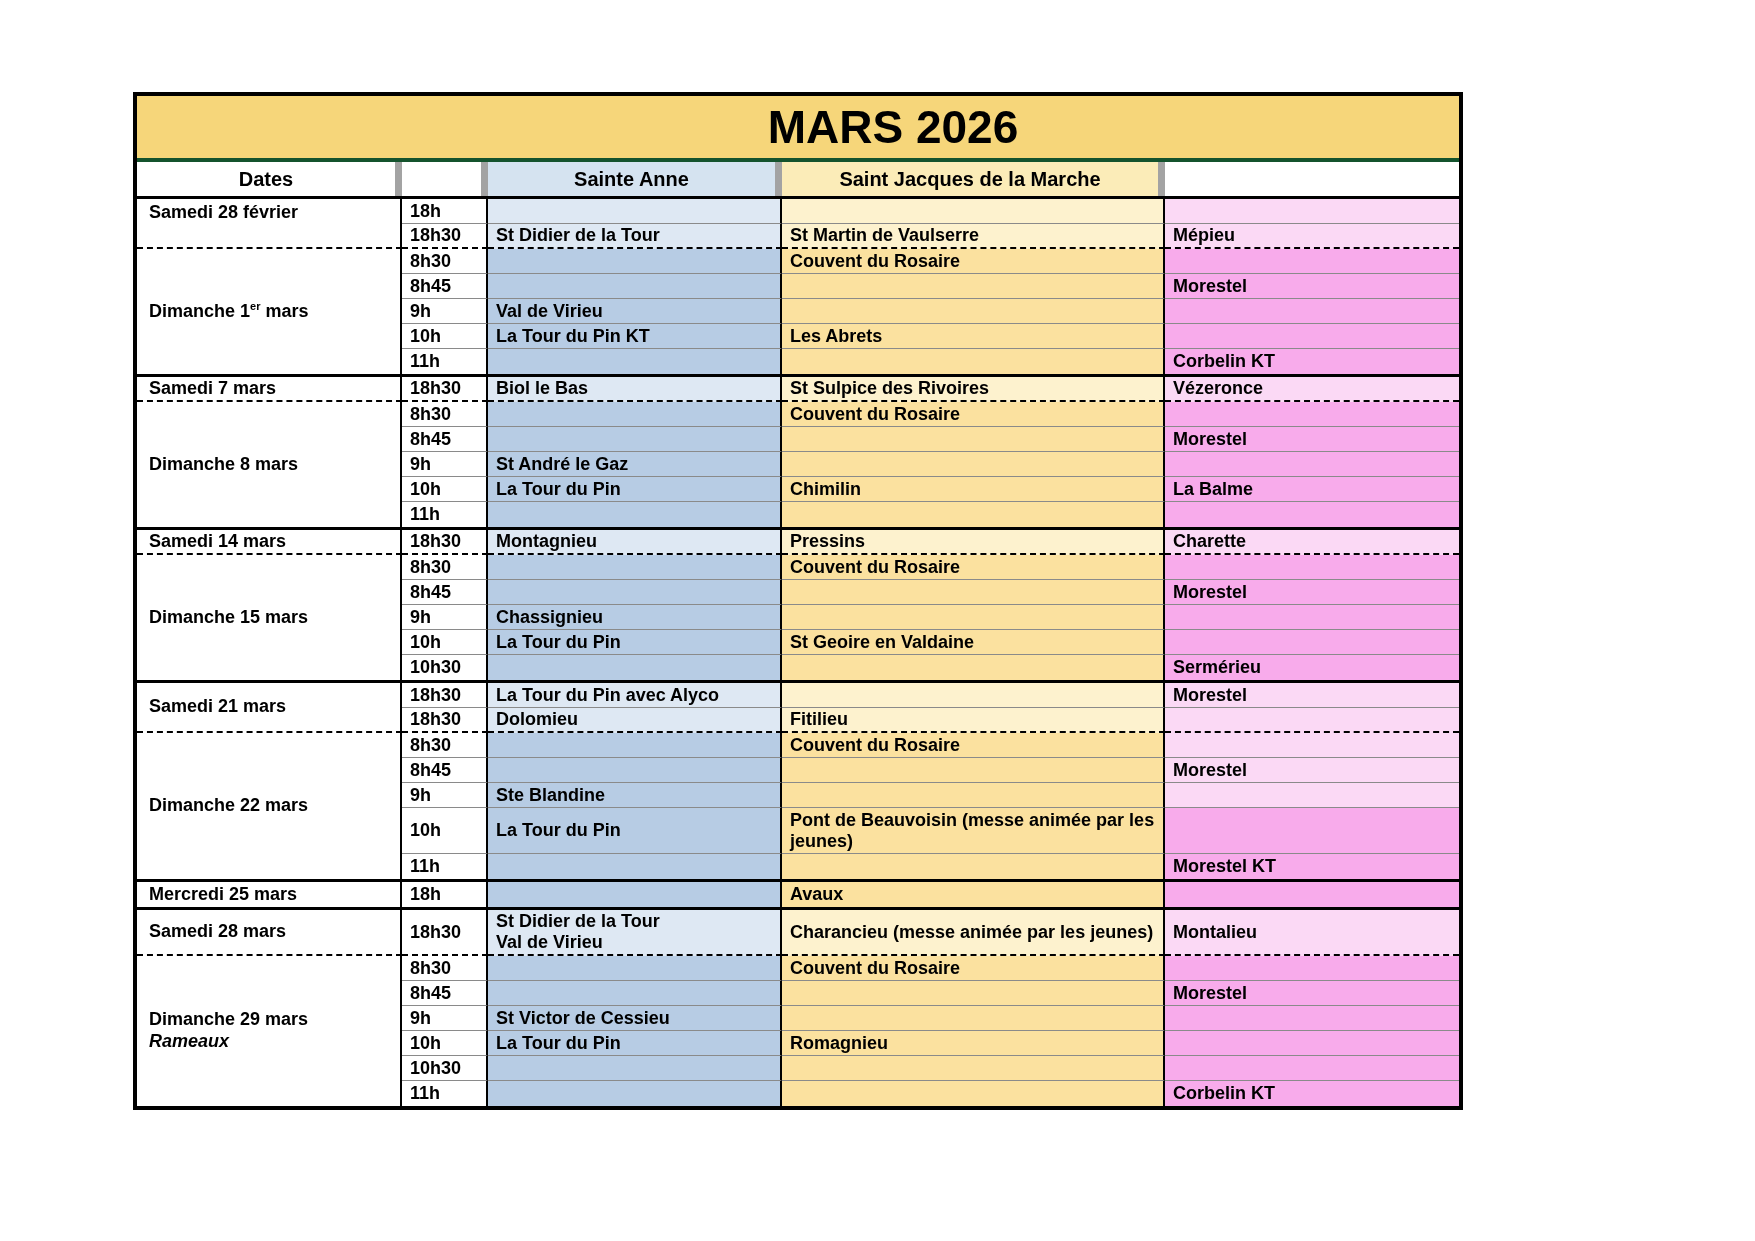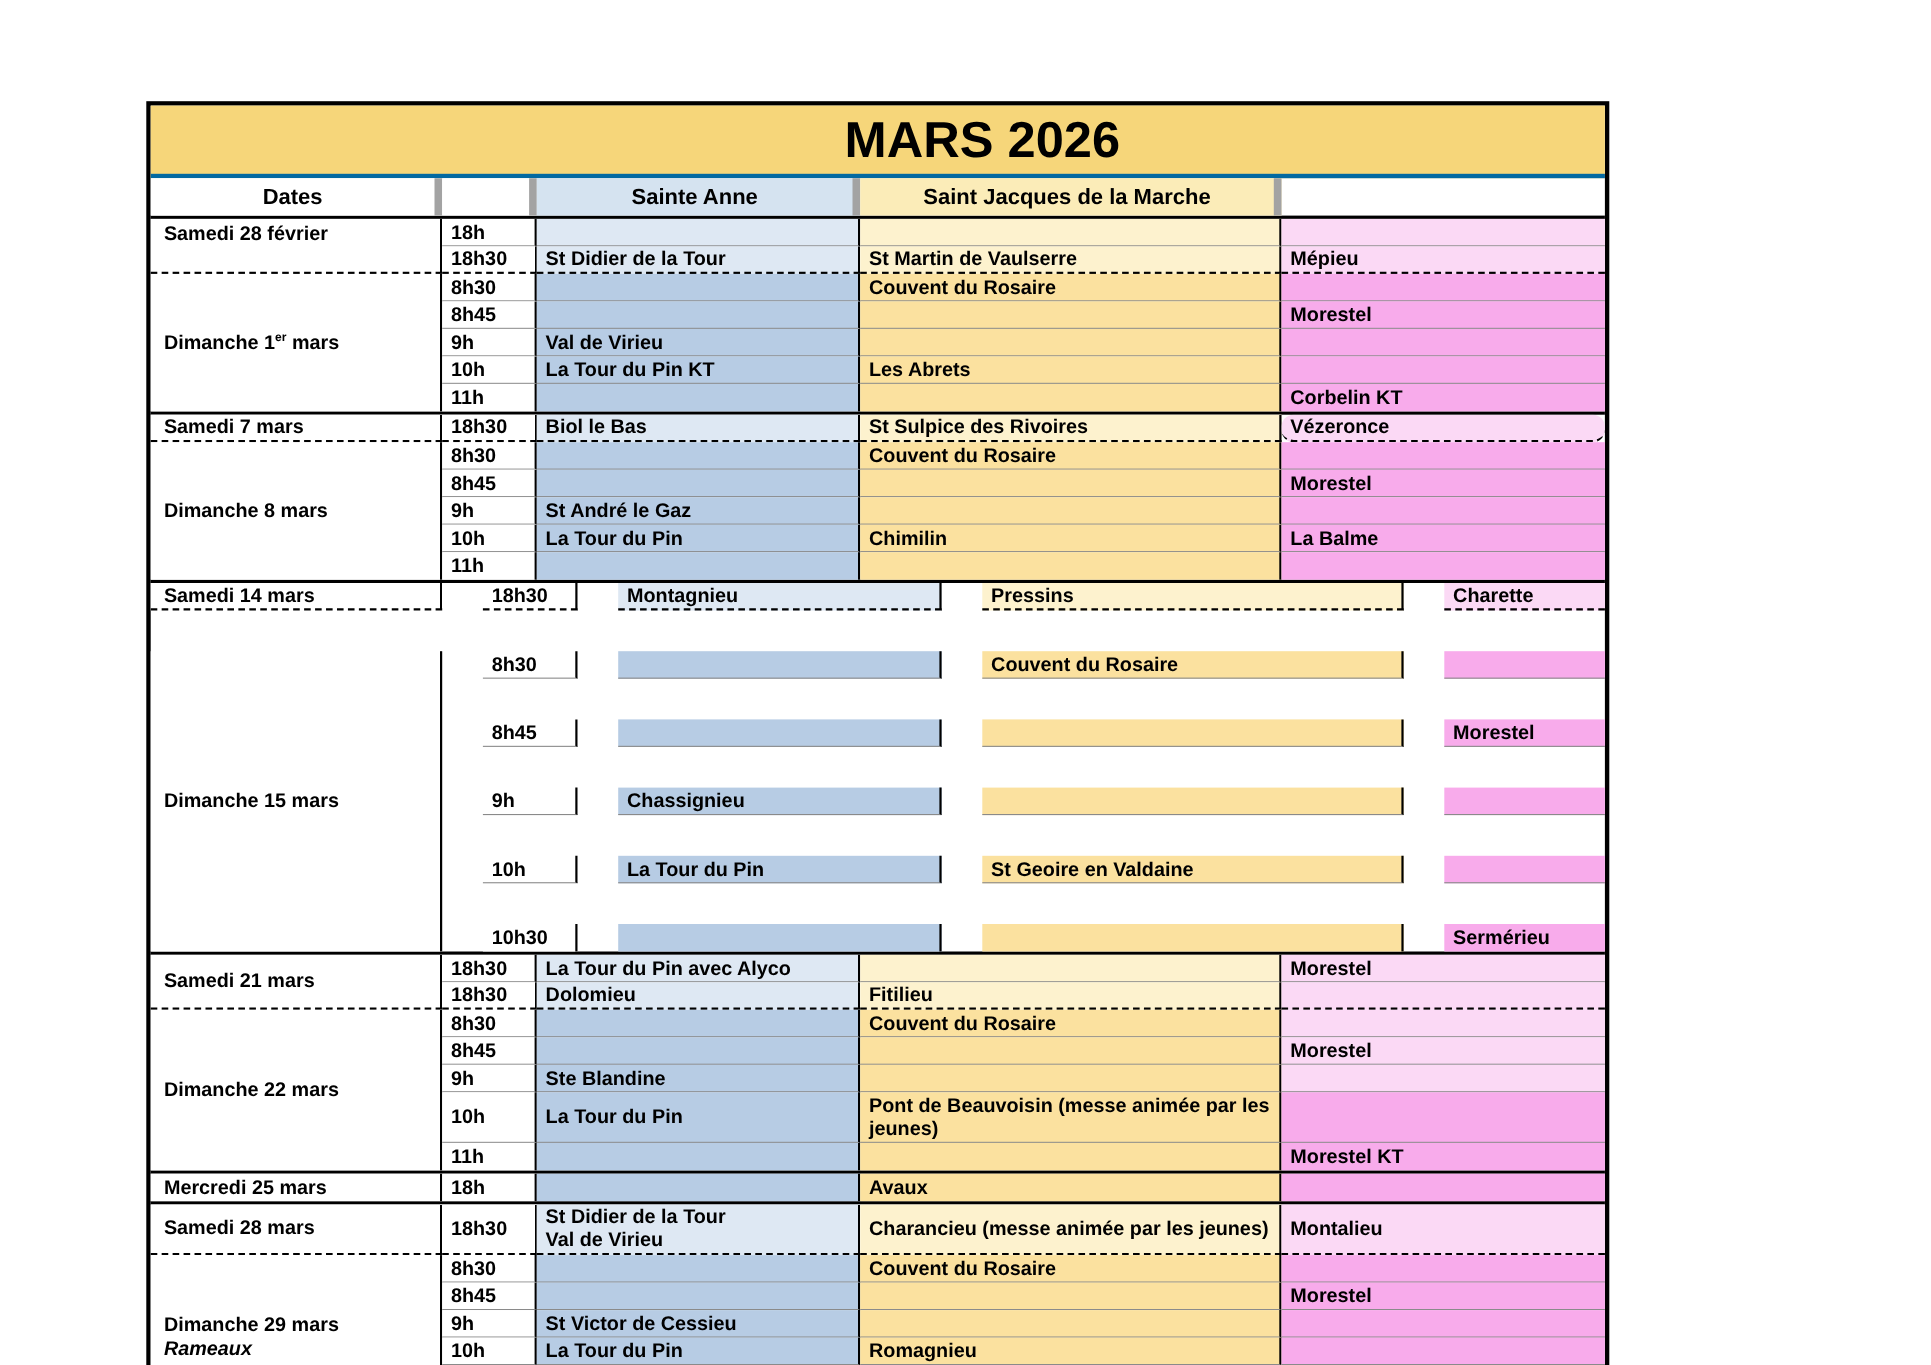--- a/index.html
+++ b/index.html
@@ -5,21 +5,21 @@
   html,body { margin:0; padding:0; background:#ffffff; }
   body {
     width:1755px; height:1241px; position:relative;
     font-family:"Liberation Sans", sans-serif; color:#000;
   }
   .cal-table {
     position:absolute; left:133px; top:92px; width:1330px;
     border:4px solid #000; box-sizing:border-box; background:#fff;
   }
   .title {
-    height:66px; background:#F6D67A; border-bottom:4px solid #0369a1;
+    height:66px; background:#F6D67A; border-bottom:4px solid #14532d;
     display:flex; align-items:center; justify-content:center;
     font-size:46px; font-weight:bold; padding-left:190px; box-sizing:border-box;
   }
   .header-row {
     display:grid; grid-template-columns:265px 86px 294px 383px 1fr;
     height:34px; border-bottom:3px solid #000;
   }
   .hcell {
     display:flex; align-items:center; justify-content:center;
     font-weight:bold; font-size:20px;
@@ -112,21 +112,21 @@
         <div class="cell c1 yD nob" style="grid-area: 7 / 4;"></div>
         <div class="cell c2 pD nob" style="grid-area: 7 / 5;">Corbelin KT</div>
       </div>
       <div class="block" style="grid-template-columns: 265px 86px 294px 383px 1fr; grid-template-rows: 25px 25px 25px 25px 25px 25px;">
         <div class="date-cell sec-0 dashed" style="grid-row: 1 / span 1;">
           <span><span>Samedi 7 mars</span><sup></sup><span></span></span>
         </div>
         <div class="time-cell dashed" style="grid-row: 1;">18h30</div>
         <div class="cell c0 bL dashed" style="grid-area: 1 / 3;">Biol le Bas</div>
         <div class="cell c1 yL dashed" style="grid-area: 1 / 4;">St Sulpice des Rivoires</div>
-        <div class="cell c2 pL dashed" style="grid-area: 1 / 5; border-radius: 11px;">Vézeronce</div>
+        <div class="cell c2 pL dashed" style="grid-area: 1 / 5;">Vézeronce</div>
         <div class="date-cell sec-1" style="grid-row: 2 / span 5;">
           <span><span>Dimanche 8 mars</span><sup></sup><span></span></span>
         </div>
         <div class="time-cell" style="grid-row: 2;">8h30</div>
         <div class="cell c0 bD" style="grid-area: 2 / 3;"></div>
         <div class="cell c1 yD" style="grid-area: 2 / 4;">Couvent du Rosaire</div>
         <div class="cell c2 pD" style="grid-area: 2 / 5;"></div>
         <div class="time-cell" style="grid-row: 3;">8h45</div>
         <div class="cell c0 bD" style="grid-area: 3 / 3;"></div>
         <div class="cell c1 yD" style="grid-area: 3 / 4;"></div>
@@ -137,21 +137,21 @@
         <div class="cell c2 pD" style="grid-area: 4 / 5;"></div>
         <div class="time-cell" style="grid-row: 5;">10h</div>
         <div class="cell c0 bD" style="grid-area: 5 / 3;">La Tour du Pin</div>
         <div class="cell c1 yD" style="grid-area: 5 / 4;">Chimilin</div>
         <div class="cell c2 pD" style="grid-area: 5 / 5;">La Balme</div>
         <div class="time-cell nob" style="grid-row: 6;">11h</div>
         <div class="cell c0 bD nob" style="grid-area: 6 / 3;"></div>
         <div class="cell c1 yD nob" style="grid-area: 6 / 4;"></div>
         <div class="cell c2 pD nob" style="grid-area: 6 / 5;"></div>
       </div>
-      <div class="block" style="grid-template-columns: 265px 86px 294px 383px 1fr; grid-template-rows: 25px 25px 25px 25px 25px 25px; gap: 37px;">
+      <div class="block" style="grid-template-columns: 265px 86px 294px 383px 1fr; grid-template-rows: 25px 25px 25px 25px 25px 25px;">
         <div class="date-cell sec-0 dashed" style="grid-row: 1 / span 1;">
           <span><span>Samedi 14 mars</span><sup></sup><span></span></span>
         </div>
         <div class="time-cell dashed" style="grid-row: 1;">18h30</div>
         <div class="cell c0 bL dashed" style="grid-area: 1 / 3;">Montagnieu</div>
         <div class="cell c1 yL dashed" style="grid-area: 1 / 4;">Pressins</div>
         <div class="cell c2 pL dashed" style="grid-area: 1 / 5;">Charette</div>
         <div class="date-cell sec-1" style="grid-row: 2 / span 5;">
           <span><span>Dimanche 15 mars</span><sup></sup><span></span></span>
         </div>

